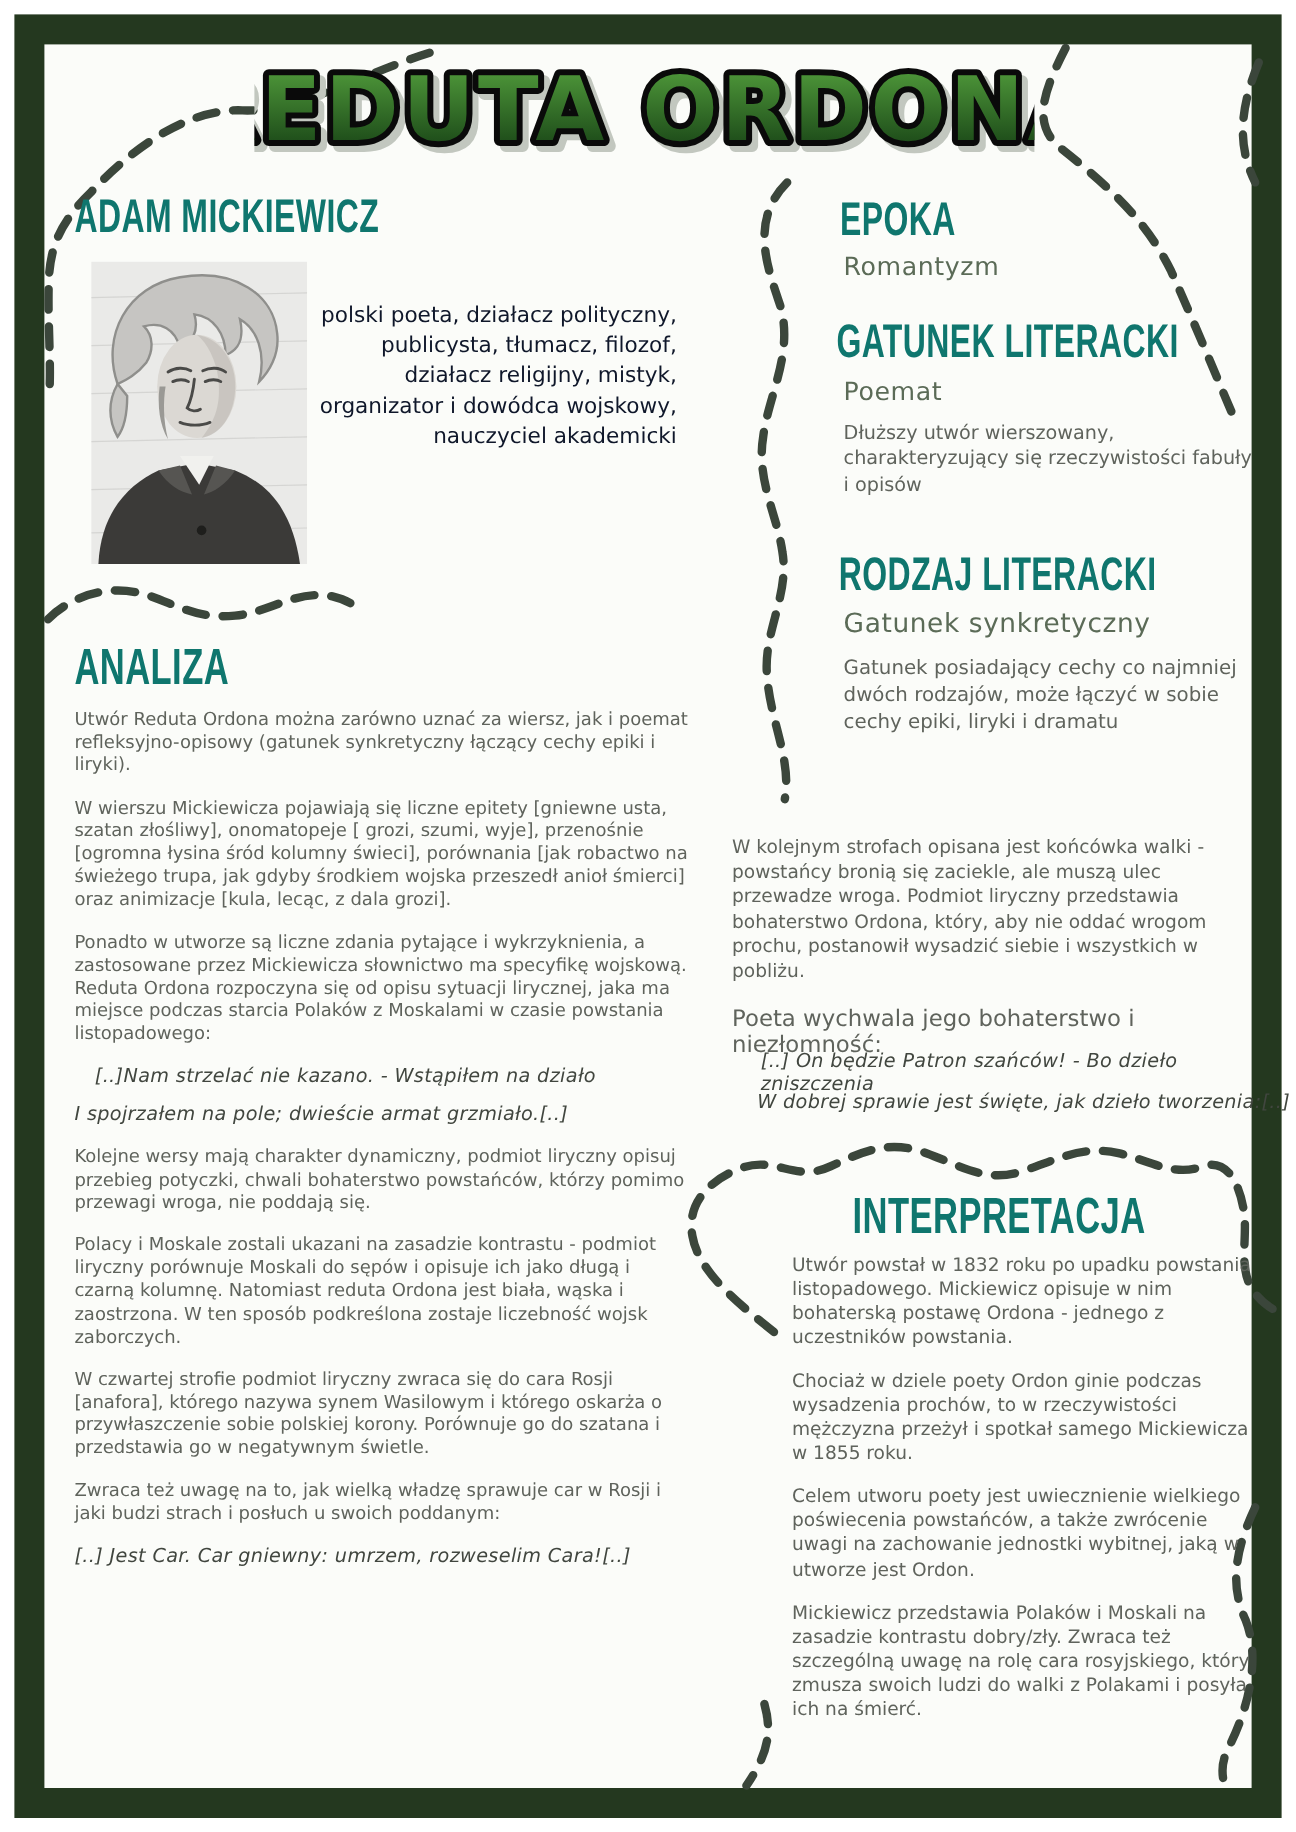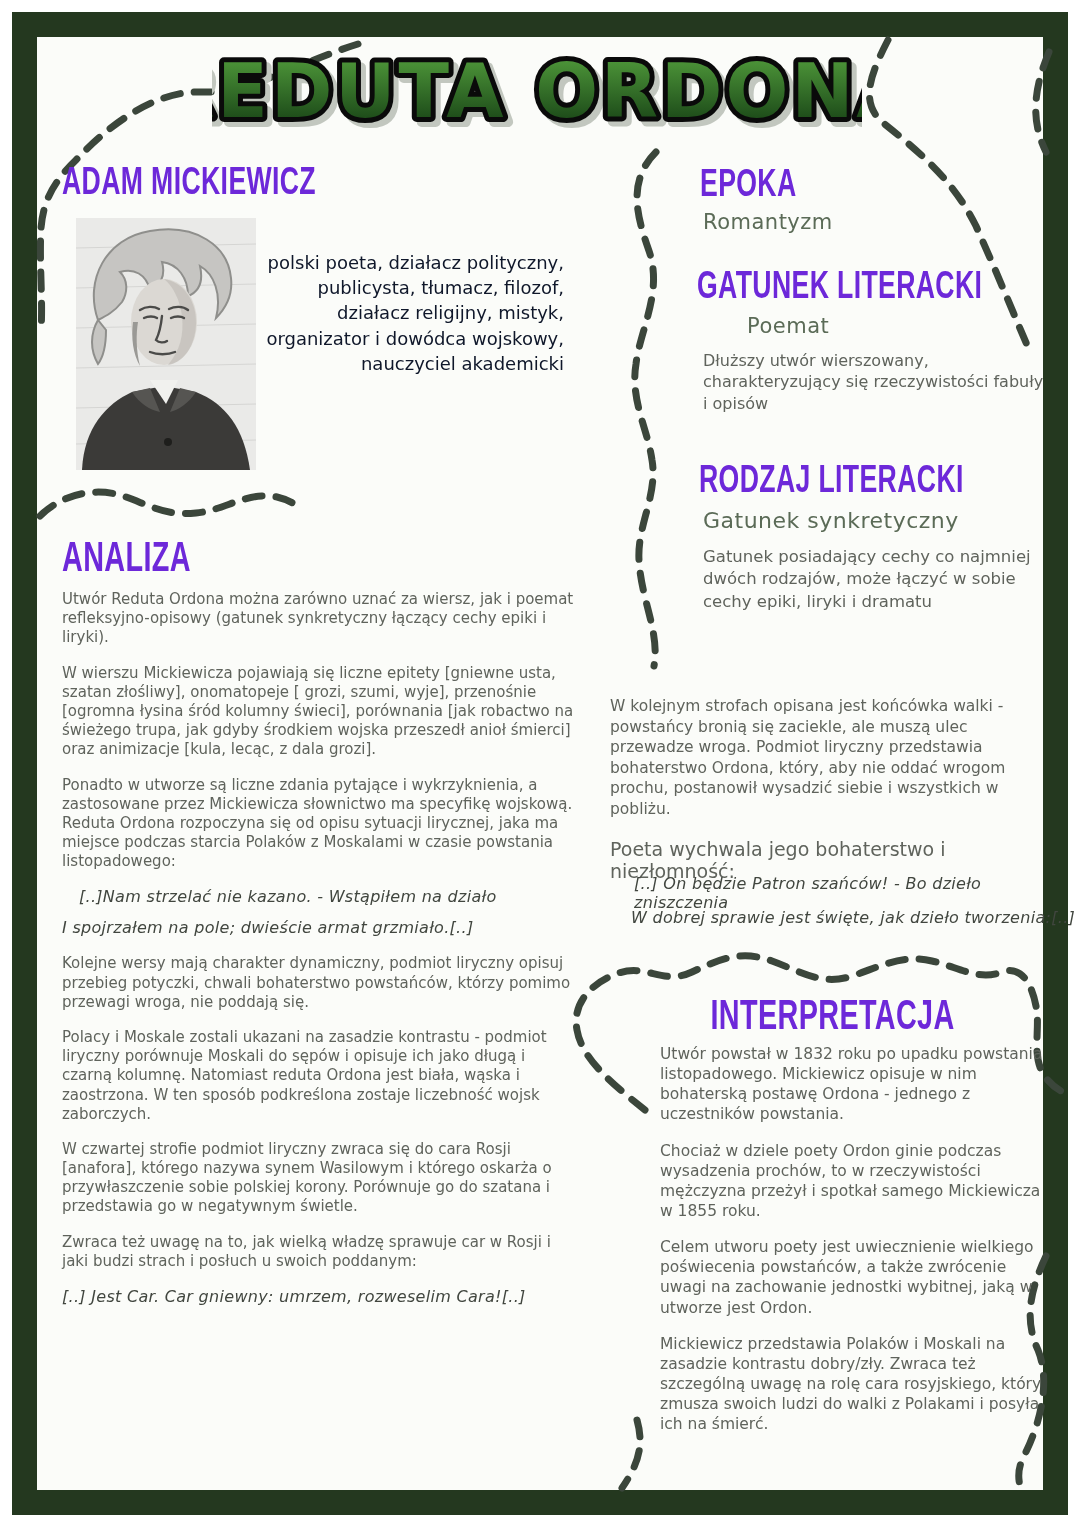--- a/index.html
+++ b/index.html
@@ -4,21 +4,21 @@
 <style>
   html,body{margin:0;padding:0;background:#ffffff;}
   .page{position:relative;width:1080px;height:1527px;background:#ffffff;overflow:hidden;
         font-family:"DejaVu Sans",sans-serif;}
   .frame{position:absolute;left:12px;top:12px;right:12px;bottom:12px;
          border:25px solid #24381f;background:#fbfcf9;box-sizing:border-box;}
   .decor{position:absolute;left:0;top:0;width:1080px;height:1527px;pointer-events:none;}
   .decor path{fill:none;stroke:#3b463b;stroke-width:7;stroke-linecap:round;stroke-dasharray:17 14;}
 
   .abs{position:absolute;}
-  .h2{font-family:"Liberation Sans",sans-serif;font-weight:700;color:#6d28d9;white-space:nowrap;}
+  .h2{font-family:"Liberation Sans",sans-serif;font-weight:700;color:#0f766e;white-space:nowrap;}
   .h2 .cond{display:inline-block;transform:scale(0.72,1.06);transform-origin:0 50%;letter-spacing:0.5px;}
   .h2-center{text-align:center;}
   .h2-center .cond{transform-origin:50% 50%;}
 
   .sub{color:#5b6b57;font-size:21px;letter-spacing:0.5px;}
   .body-txt{color:#5f635c;}
   p{margin:0;}
   .flow p{margin:0 0 16px 0;}
   .an{font-size:15px;line-height:1.28;}
   .quote{font-style:italic;color:#41463f;letter-spacing:0.3px;}
@@ -92,21 +92,21 @@
   <div class="abs bio" style="left:256px;top:250px;width:308px;">polski poeta, działacz polityczny, publicysta, tłumacz, filozof, działacz religijny, mistyk, organizator i dowódca wojskowy, nauczyciel akademicki</div>
 
   <div class="abs h2" style="left:700px;top:162px;font-size:37px;">
     <span class="cond">EPOKA</span>
   </div>
   <div class="abs sub" style="left:703px;top:210px;">Romantyzm</div>
 
   <div class="abs h2" style="left:697px;top:264px;font-size:37px;">
     <span class="cond">GATUNEK LITERACKI</span>
   </div>
-  <div class="abs sub" style="left:703px;top:314px;margin-left:44px;">Poemat</div>
+  <div class="abs sub" style="left:703px;top:314px;">Poemat</div>
   <div class="abs body-txt" style="left:703px;top:350px;width:345px;font-size:16px;line-height:1.33;">Dłuższy utwór wierszowany, charakteryzujący się rzeczywistości fabuły i opisów</div>
 
   <div class="abs h2" style="left:699px;top:458px;font-size:37px;">
     <span class="cond">RODZAJ LITERACKI</span>
   </div>
   <div class="abs sub" style="left:703px;top:508px;font-size:22px;">Gatunek synkretyczny</div>
   <div class="abs body-txt" style="left:703px;top:546px;width:335px;font-size:16.5px;line-height:1.35;">Gatunek posiadający cechy co najmniej dwóch rodzajów, może łączyć w sobie cechy epiki, liryki i dramatu</div>
 
   <div class="abs h2" style="left:62px;top:534px;font-size:40px;">
     <span class="cond">ANALIZA</span>

